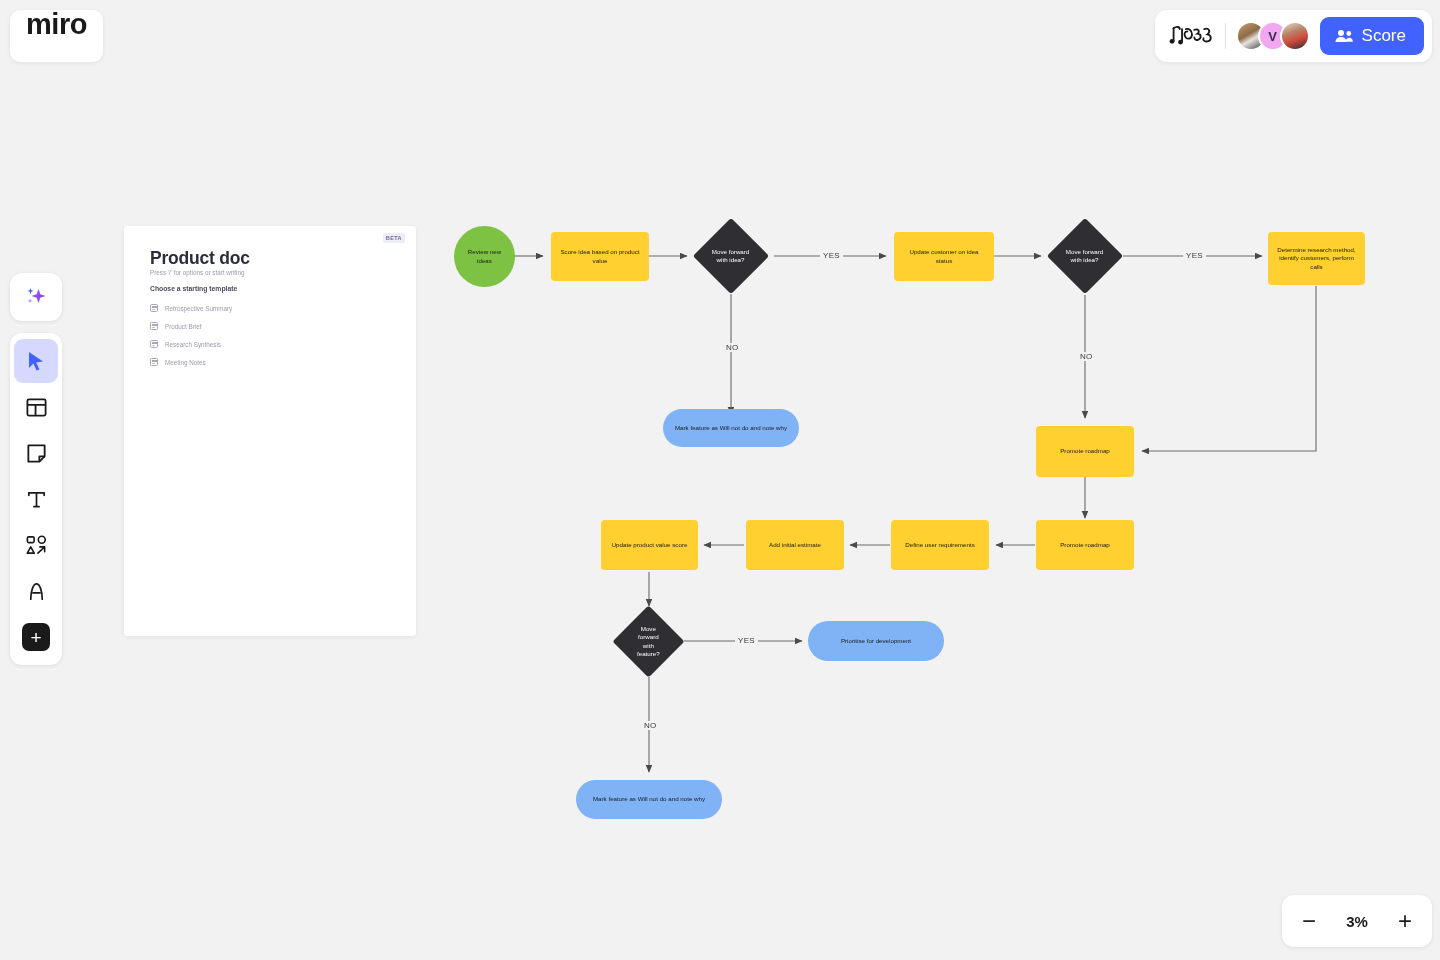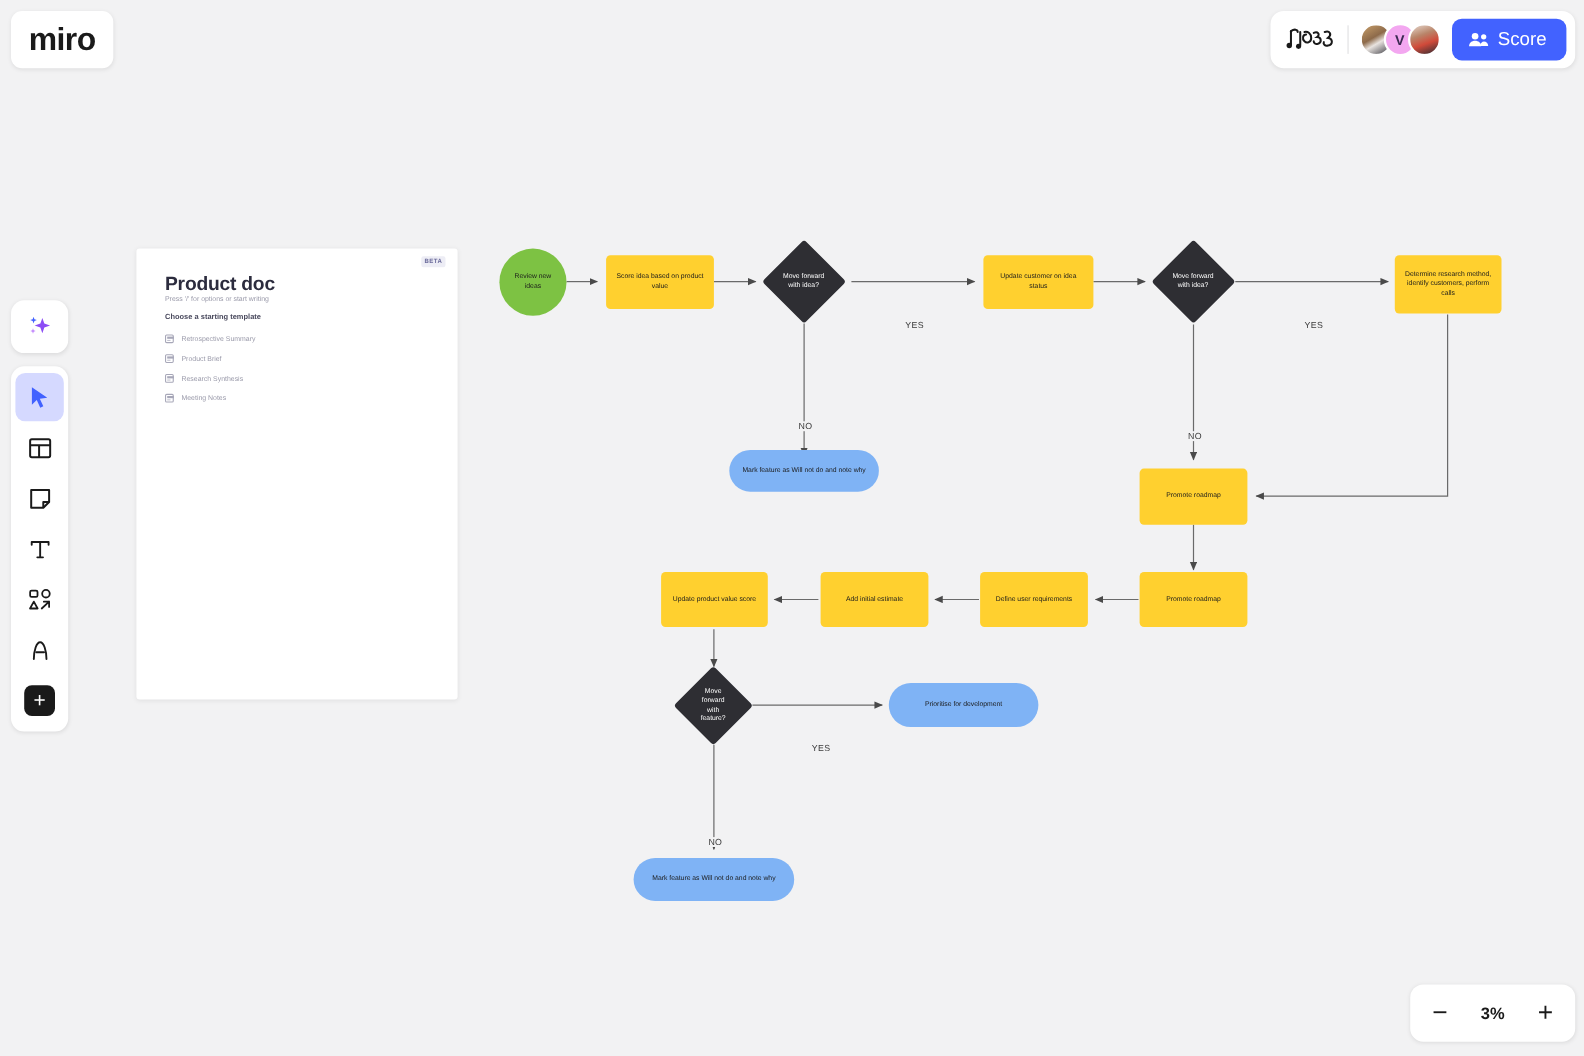--- a/index.html
+++ b/index.html
@@ -9,21 +9,21 @@
     font-family: "Liberation Sans", sans-serif;
     overflow: hidden;
   }
   #stage { position: relative; width: 1440px; height: 960px; }
 
   
   .logo-card {
     position: absolute; left: 10px; top: 10px;
     width: 93px; height: 52px;
     background: #fff; border-radius: 10px;
-    display: flex; align-items: center; justify-content: center;
+    display: flex; justify-content: center;
     box-shadow: 0 1px 4px rgba(0,0,0,.08);
   }
   .logo-text {
     font-size: 29px; font-weight: 700; color: #1a1a1a;
     letter-spacing: -0.5px; line-height: 1;
   }
 
   
   .topbar {
     position: absolute; right: 8px; top: 10px; height: 52px;
@@ -126,21 +126,21 @@
     text-align: center; color: #1A1A1A; line-height: 1.35;
     padding: 0 8px; white-space: pre-line;
   }
   .n-circle { border-radius: 50%; background: #7DC243; }
   .n-rect   { border-radius: 4px; background: #FFD02F; }
   .n-pill   { border-radius: 40px; background: #7FB3F5; }
   .n-diamond { background: #2E2E33; transform: rotate(45deg); border-radius: 3px; }
   .n-diamond .node-label { transform: rotate(-45deg); color: #fff; }
   .edge-label {
     position: absolute; font-size: 8px; color: #3A3A3A;
-    background: #F2F2F3; padding: 0 3px; letter-spacing: .3px; margin-top: 40px;
+    background: #F2F2F3; padding: 0 3px; letter-spacing: .3px;
   }
 
   
   .zoom-card {
     position: absolute; right: 8px; bottom: 13px;
     width: 150px; height: 52px; background: #fff;
     border-radius: 12px; box-shadow: 0 1px 4px rgba(0,0,0,.09);
     display: flex; align-items: center; justify-content: space-between;
     padding: 0 20px;
   }

